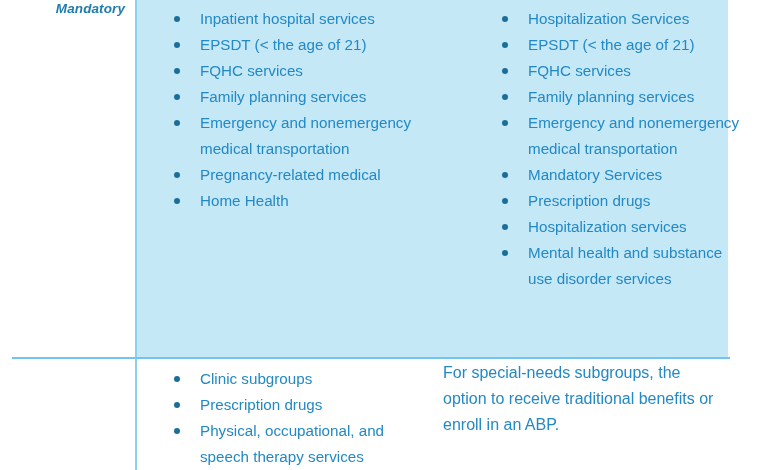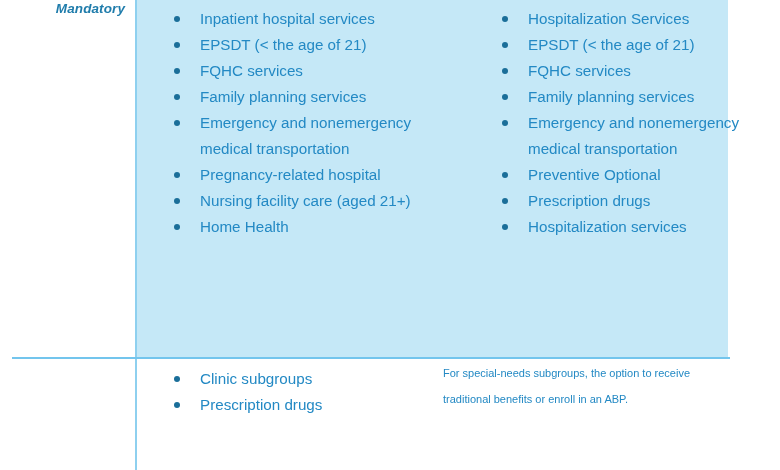--- a/index.html
+++ b/index.html
@@ -101,21 +101,21 @@
     left: 5px;
     top: 10px;
     width: 6px;
     height: 6px;
     border-radius: 50%;
     background: #1a6e99;
   }
 
   p.para {
     margin: 0;
-    font-size: 11px;
+    font-size: 16px;
     line-height: 26px;
     color: #2389c4;
     font-weight: 500;
   }
 
   
   .clipped-line {
     position: absolute;
     left: 163px;
     top: 464px;
@@ -150,44 +150,45 @@
 
   <div class="row-label" id="label-mandatory">Mandatory</div>
 
   <div class="col" id="col-left">
     <ul class="bullets">
       <li>Inpatient hospital services</li>
       <li>EPSDT (&lt; the age of 21)</li>
       <li>FQHC services</li>
       <li>Family planning services</li>
       <li>Emergency and nonemergency medical transportation</li>
-      <li>Pregnancy-related hospital</li>
-      <li>Nursing facility care (aged 21+)</li>
+      <li>Pregnancy-related medical</li>
       <li>Home Health</li>
     </ul>
   </div>
 
   <div class="col" id="col-right">
     <ul class="bullets">
       <li>Hospitalization Services</li>
       <li>EPSDT (&lt; the age of 21)</li>
       <li>FQHC services</li>
       <li>Family planning services</li>
       <li>Emergency and nonemergency medical transportation</li>
-      <li>Preventive Optional</li>
+      <li>Mandatory Services</li>
       <li>Prescription drugs</li>
       <li>Hospitalization services</li>
+      <li>Mental health and substance use disorder services</li>
     </ul>
   </div>
 
 
   <div class="col" id="col-left-optional">
     <ul class="bullets">
       <li>Clinic subgroups</li>
       <li>Prescription drugs</li>
+      <li>Physical, occupational, and speech therapy services</li>
     </ul>
   </div>
 
   <div class="col" id="col-right-optional">
     <p class="para">For special-needs subgroups, the option to receive traditional benefits or enroll in an ABP.</p>
   </div>
 
   <div class="clipped-line"></div>
 
 </div>

